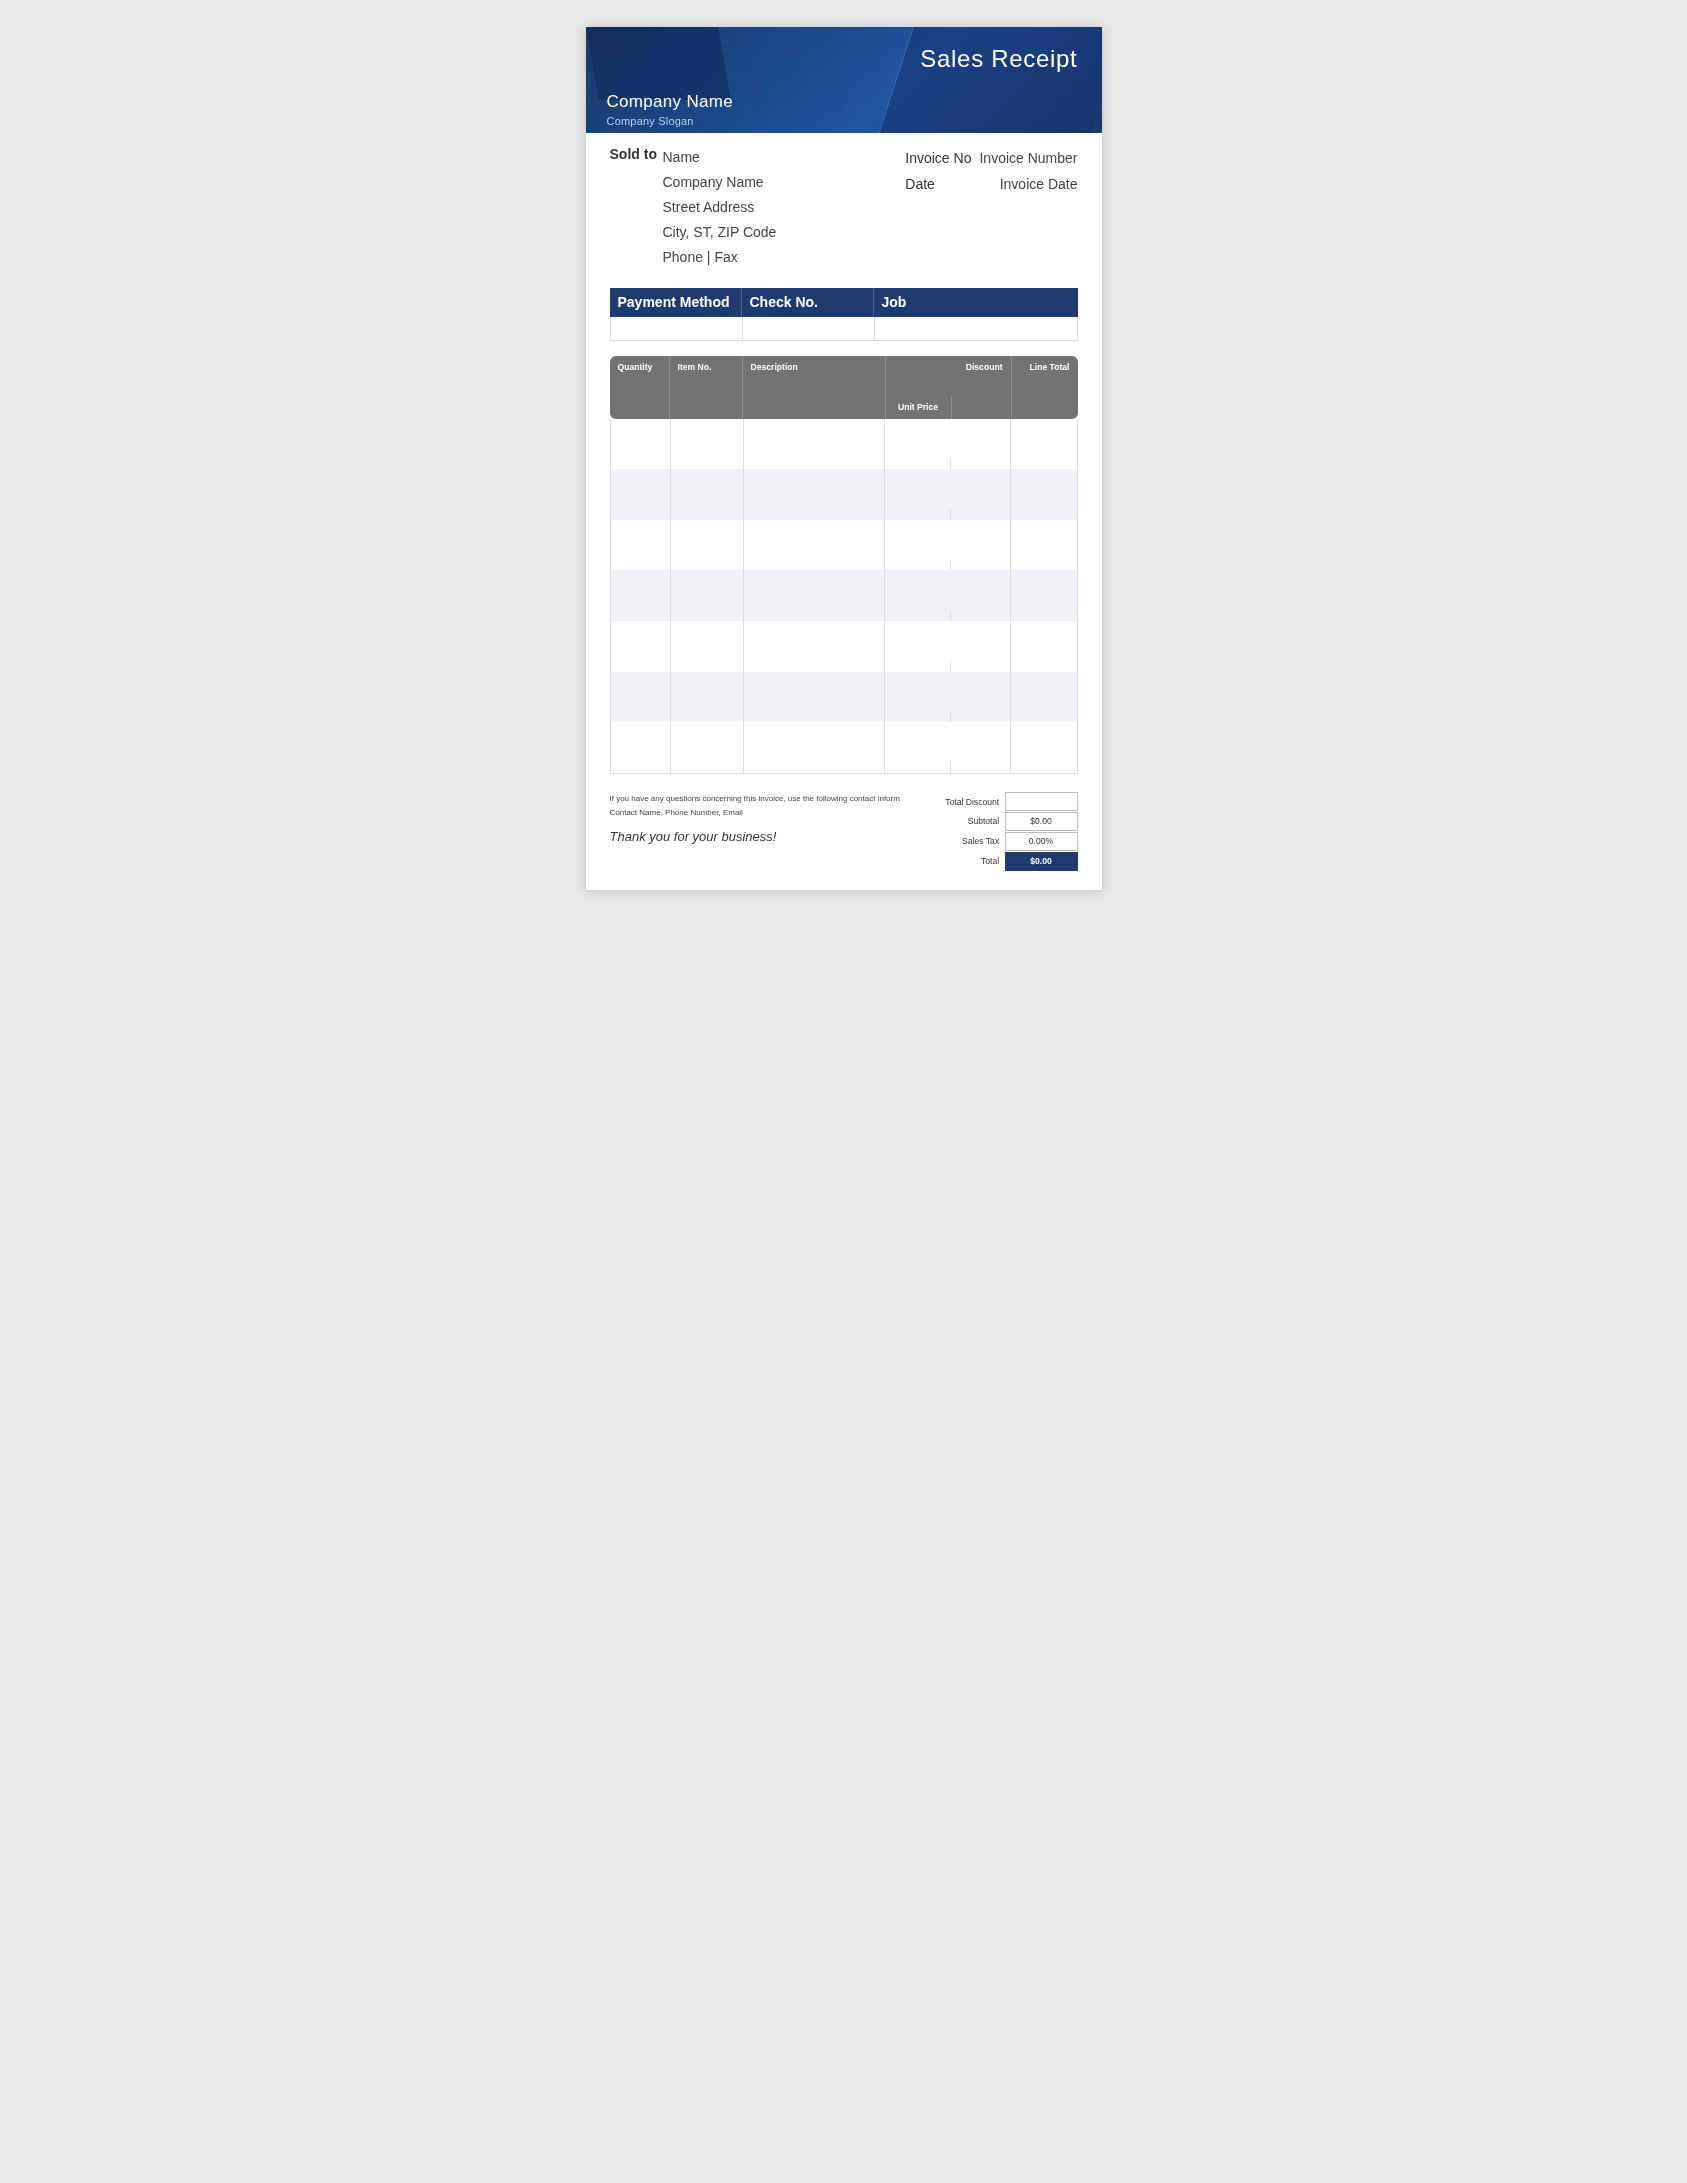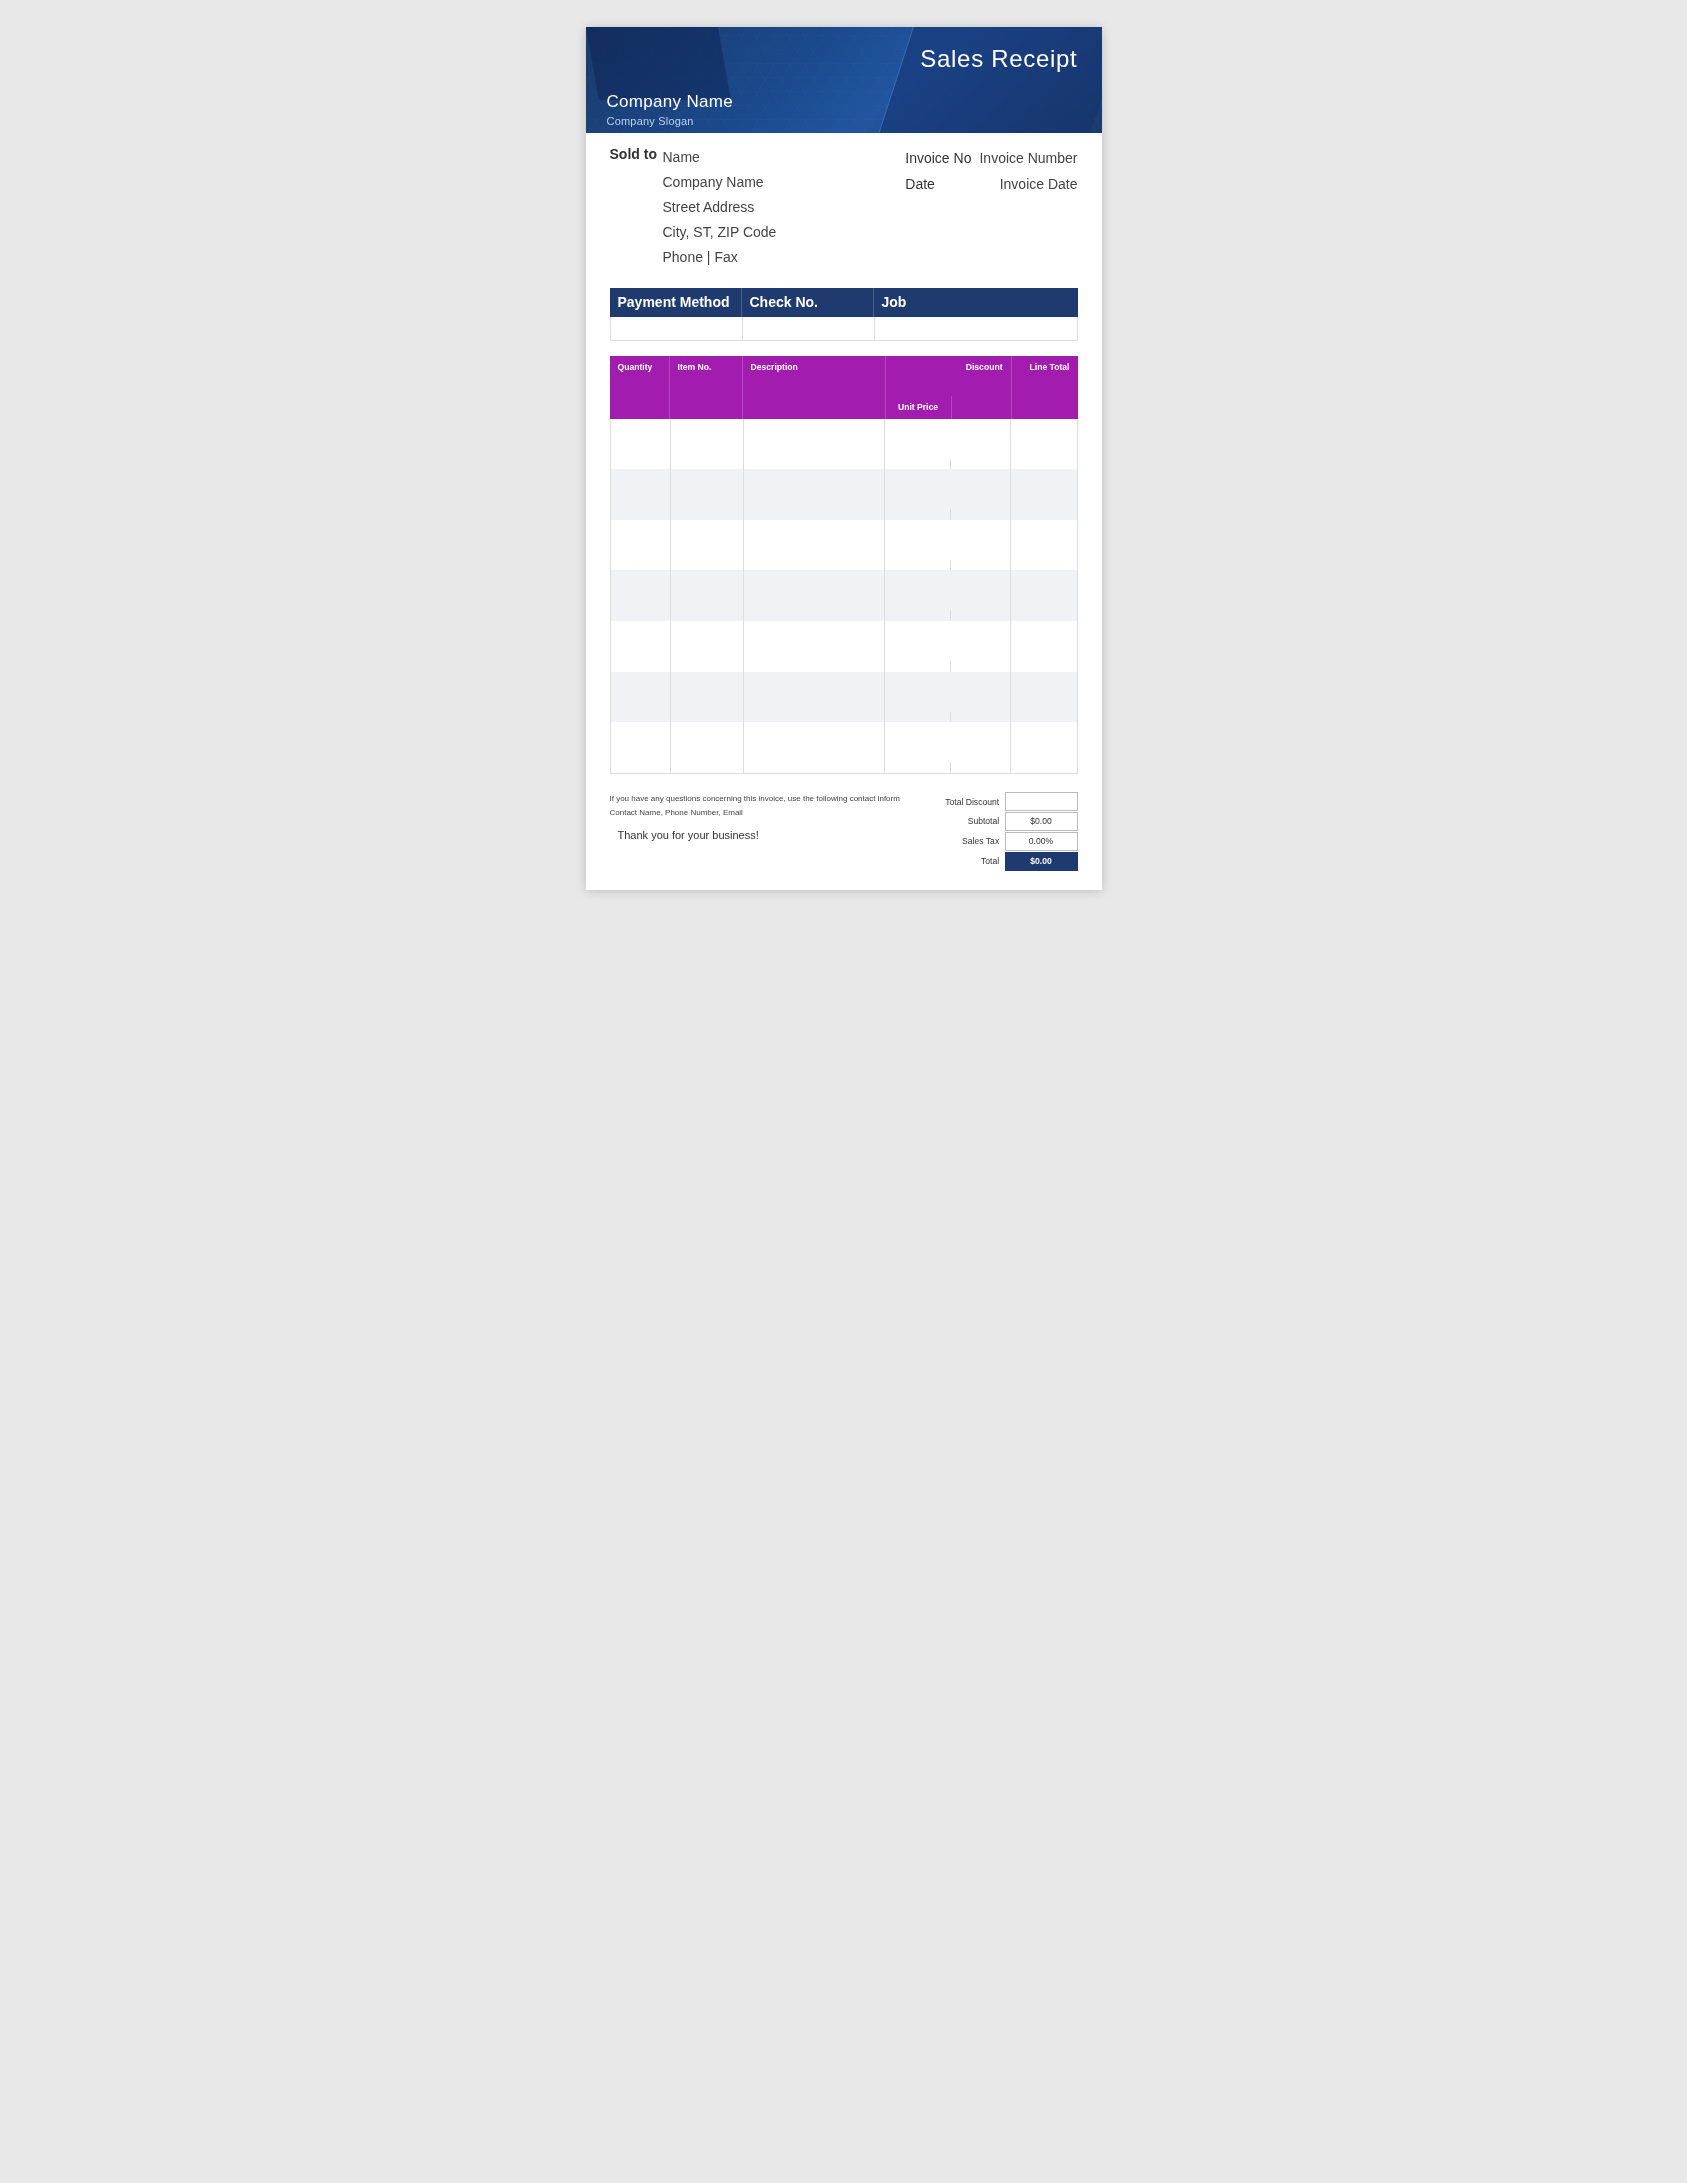--- a/index.html
+++ b/index.html
@@ -165,24 +165,25 @@
     .pay-col-1 { width: 132px; }
     .pay-col-2 { width: 132px; }
     .pay-col-3 { flex: 1; }
 
     
     .items-section {
       margin: 14.6px 24px 0 24px;
     }
     .items-header-row {
       display: flex;
-      background: #a21caf;
+      background: #737373;
       color: #ffffff;
       font-weight: 700;
       font-size: 8.6px;
+      border-radius: 6px;
     }
     .items-header-row .col {
       padding: 6.6px 8px;
       border-right: 0.7px solid rgba(255,255,255,0.2);
     }
     .items-header-row .col:last-child {
       border-right: none;
     }
     .item-row {
       display: flex;
@@ -225,24 +226,24 @@
       align-items: flex-start;
       gap: 13.2px;
     }
     .footer-note {
       flex: 1;
       font-size: 8px;
       color: #444;
       line-height: 1.7;
     }
     .footer-thank {
-      font-size: 11px;
+      font-size: 13px;
       color: #333;
       margin-top: 9.3px;
-      margin-left: 8px;
+      font-style: italic;
     }
     .totals-block {
       min-width: 146px;
     }
     .total-row {
       display: flex;
       align-items: center;
       margin-bottom: 1.3px;
     }
     .total-label {

